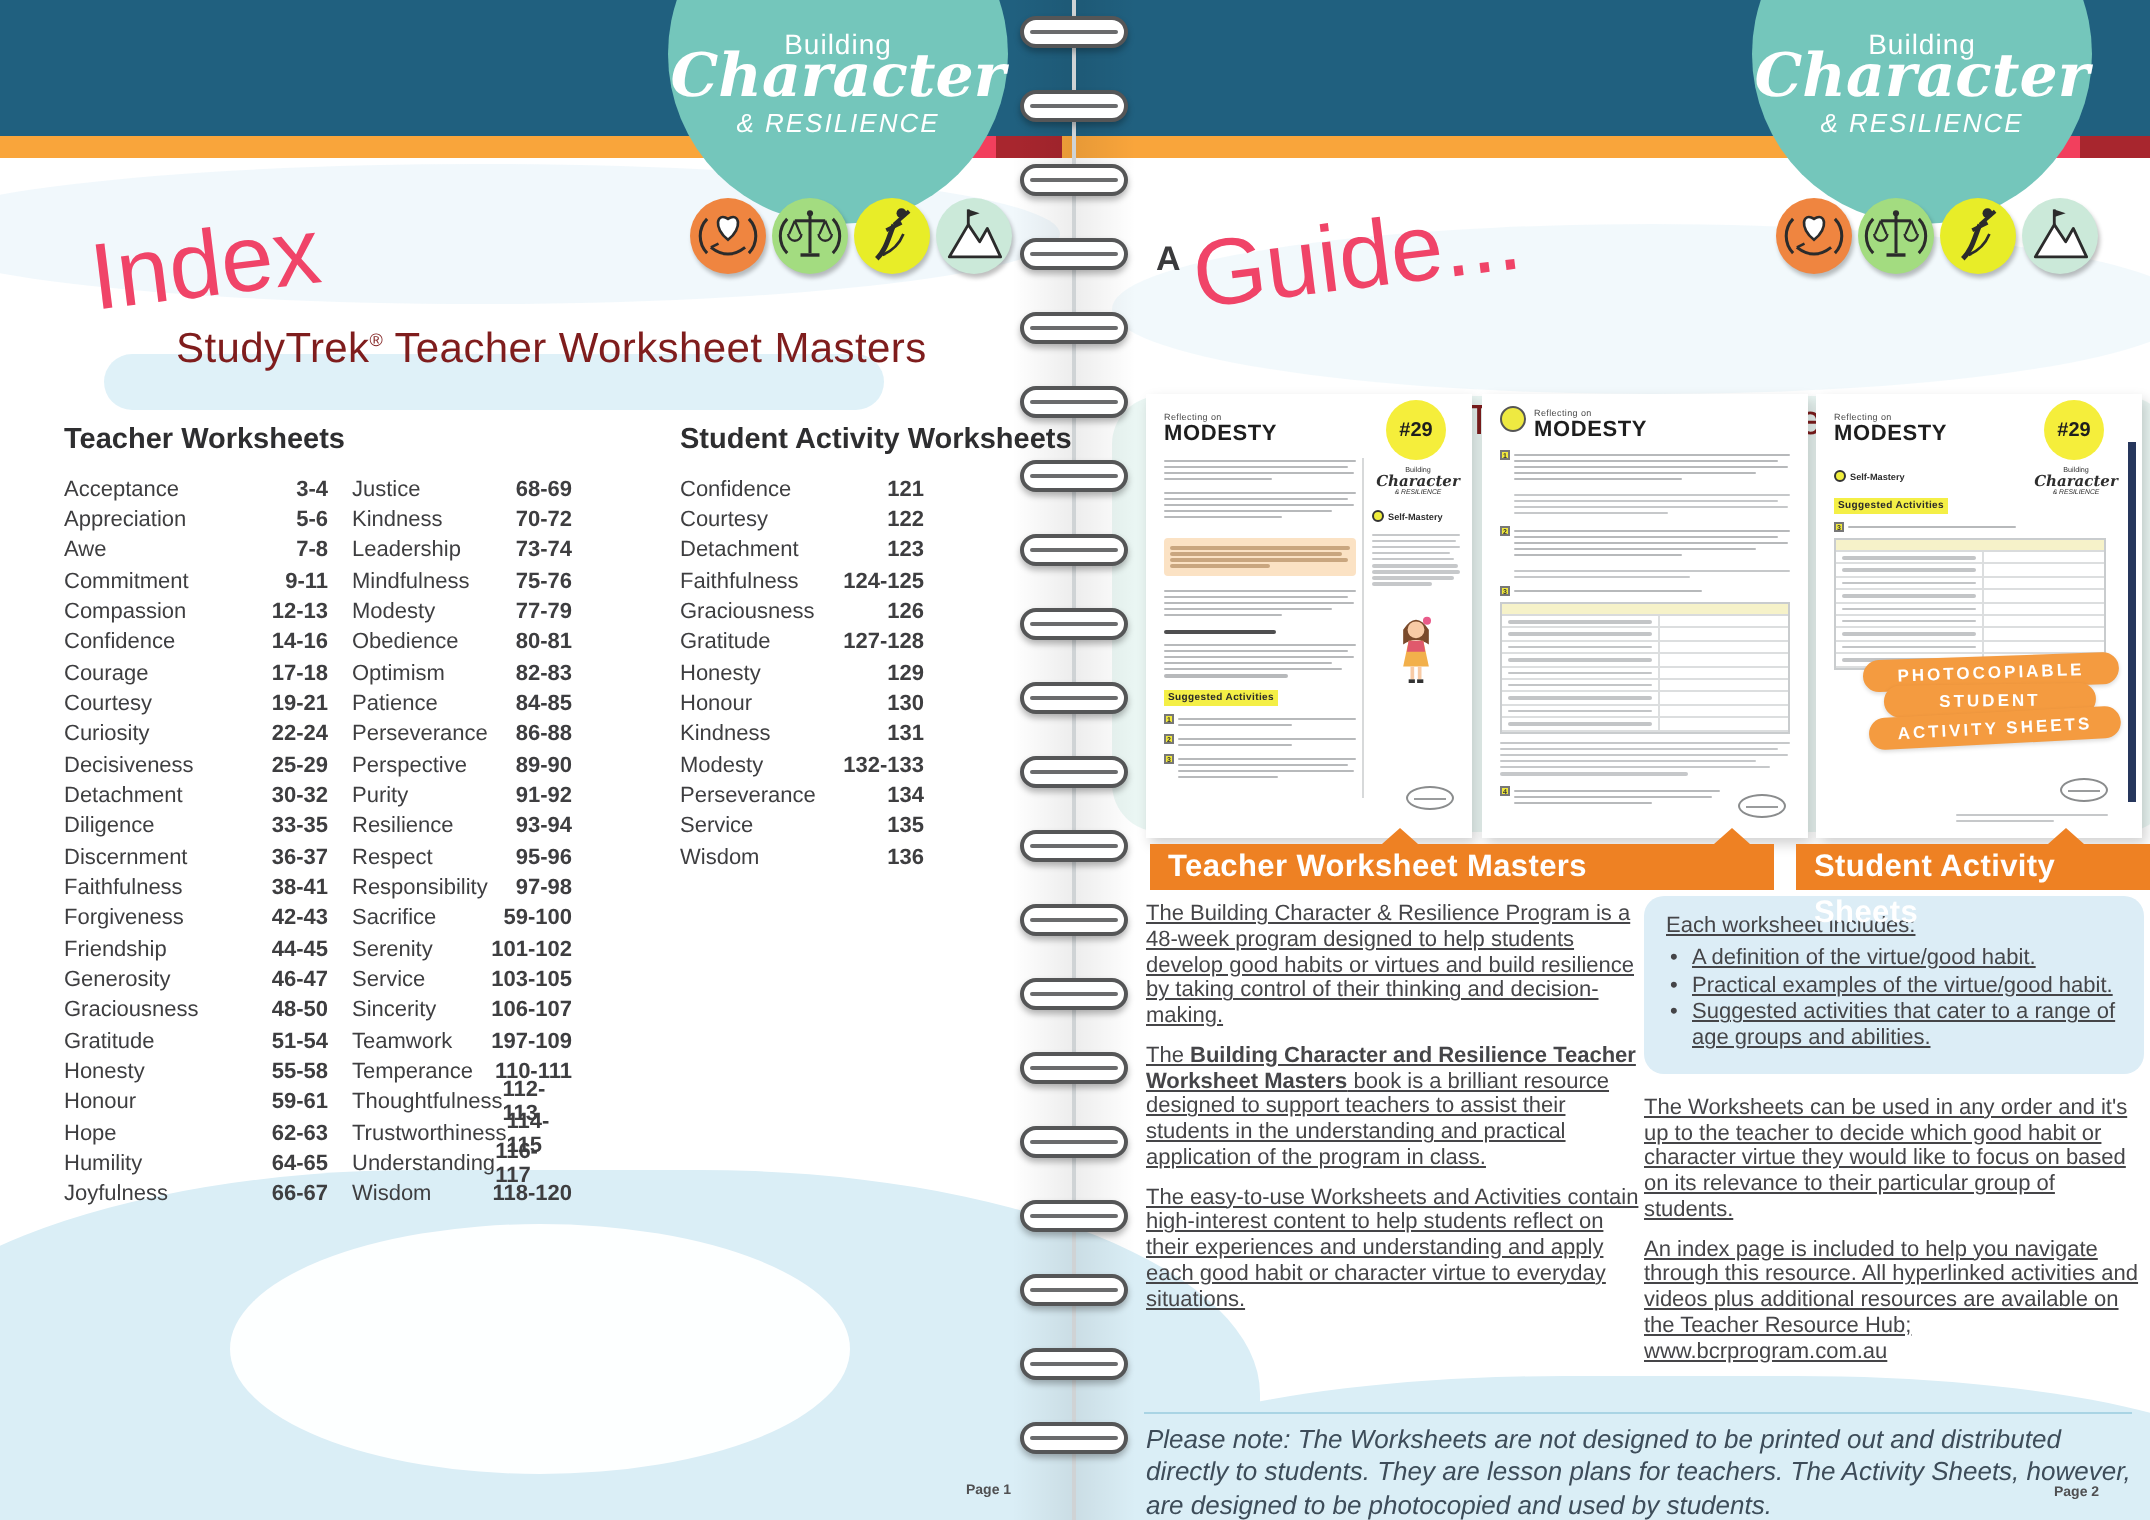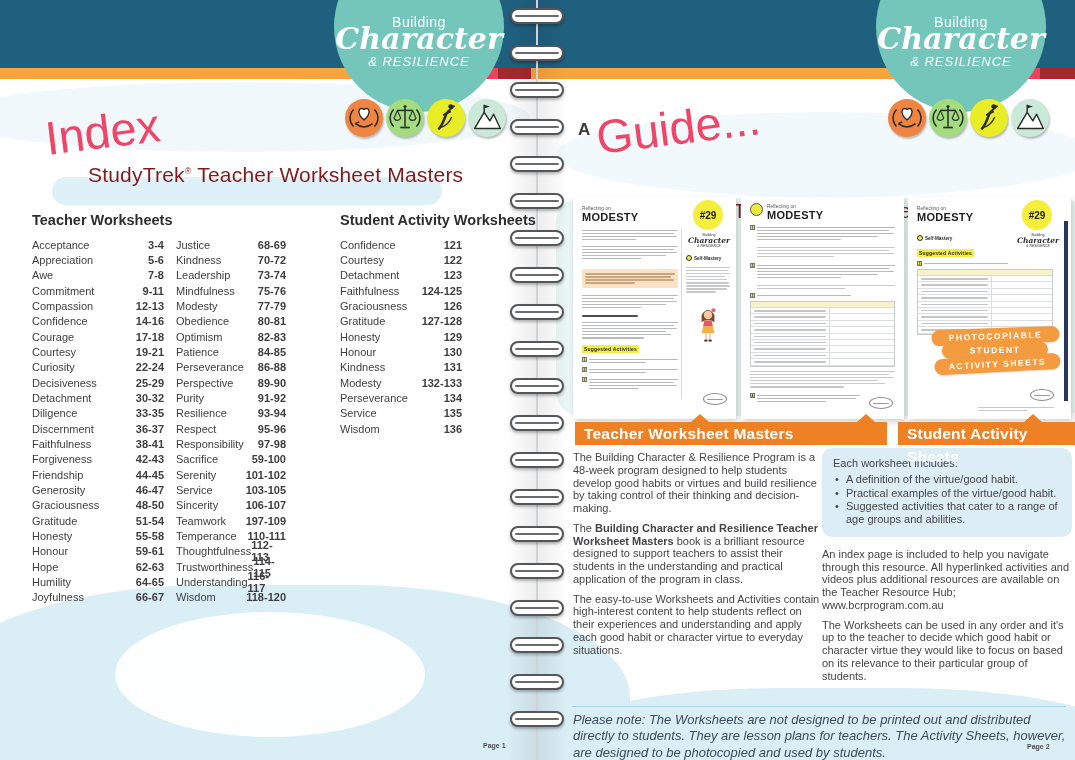--- a/index.html
+++ b/index.html
@@ -100,21 +100,21 @@
   .photocopy .bar:nth-child(2) { width:106px; margin-left:10px; transform:rotate(1.2deg); }
   .photocopy .bar:nth-child(3) { width:126px; margin-left:2px; transform:rotate(-1deg); }
 
   
   .banner { position:absolute; top:422px; height:23px; background:#ee8123; color:#fff;
     font-size:15.5px; font-weight:600; line-height:23px; padding-left:9px; z-index:5; letter-spacing:.2px; }
   .tri { position:absolute; top:-8px; width:0; height:0; border-left:9px solid transparent;
     border-right:9px solid transparent; border-bottom:8px solid #ee8123; }
 
   
-  .body-col { position:absolute; z-index:4; font-size:11px; line-height:1.16; color:#454548; font-weight:500; }
+  .body-col { position:absolute; z-index:4; font-size:11px; line-height:1.16; color:#454548; font-weight:500;text-decoration:underline; }
   .body-col p { margin-bottom:7px; }
   .infobox { background:#dcedf6; border-radius:10px; padding:9px 11px 10px 11px; margin-bottom:11px; }
   .infobox .ib-h { margin-bottom:3px; }
   .infobox ul { list-style:none; }
   .infobox li { padding-left:13px; position:relative; margin-bottom:1px; }
   .infobox li::before { content:"•"; position:absolute; left:2px; }
 
   .note-divider { position:absolute; left:572px; top:706px; width:494px; height:1px; background:#a9d4e4; z-index:4; }
   .note { position:absolute; left:573px; top:712px; width:496px; font-size:13px; font-style:italic;
     line-height:1.25; color:#3d4c59; font-weight:500; z-index:4; }
@@ -859,22 +859,22 @@
   <div class="body-col" style="left:822px; top:448px; width:250px;">
     <div class="infobox">
       <div class="ib-h">Each worksheet includes:</div>
       <ul>
 
       <li>A definition of the virtue/good habit.</li>
           <li>Practical examples of the virtue/good habit.</li>
           <li>Suggested activities that cater to a range of age groups and abilities.</li>
         </ul>
     </div>
+    <p>The Worksheets can be used in any order and it's up to the teacher to decide which good habit or character virtue they would like to focus on based on its relevance to their particular group of students.</p>
     <p>An index page is included to help you navigate through this resource. All hyperlinked activities and videos plus additional resources are available on the Teacher Resource Hub; www.bcrprogram.com.au</p>
-    <p>The Worksheets can be used in any order and it's up to the teacher to decide which good habit or character virtue they would like to focus on based on its relevance to their particular group of students.</p>
   </div>
 
   <div class="note-divider"></div>
   <div class="note">Please note: The Worksheets are not designed to be printed out and distributed directly to students. They are lesson plans for teachers. The Activity Sheets, however, are designed to be photocopied and used by students.</div>
   <div class="pagenum" style="left:1027px; top:743px;">Page 2</div>
 
   <div class="gutter-shadeL"></div>
   <div class="gutter-shadeR"></div>
   <div class="gutter-line"></div>
   <div class="spine">

